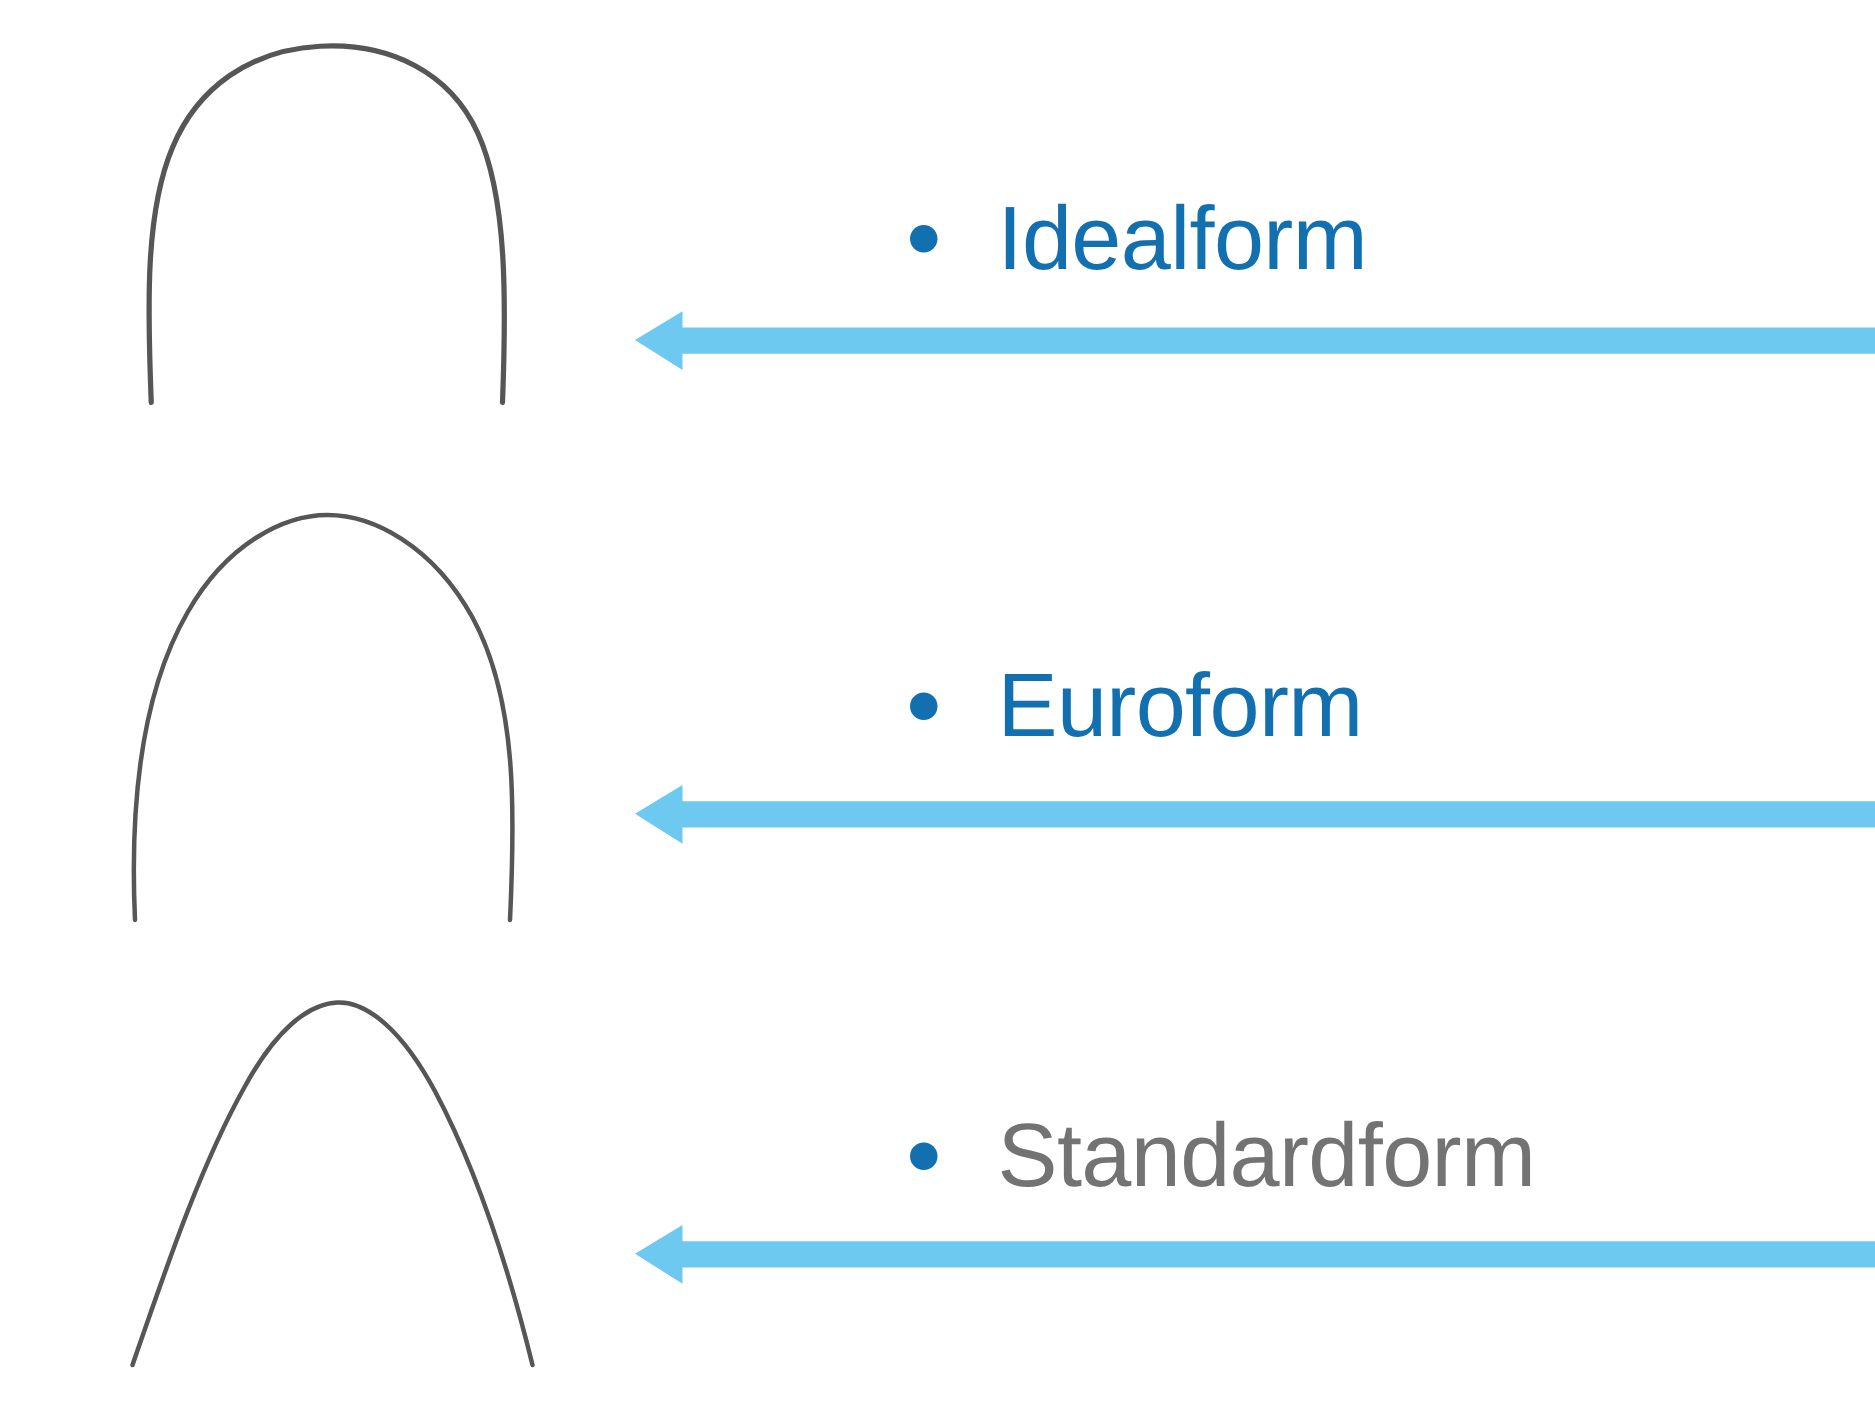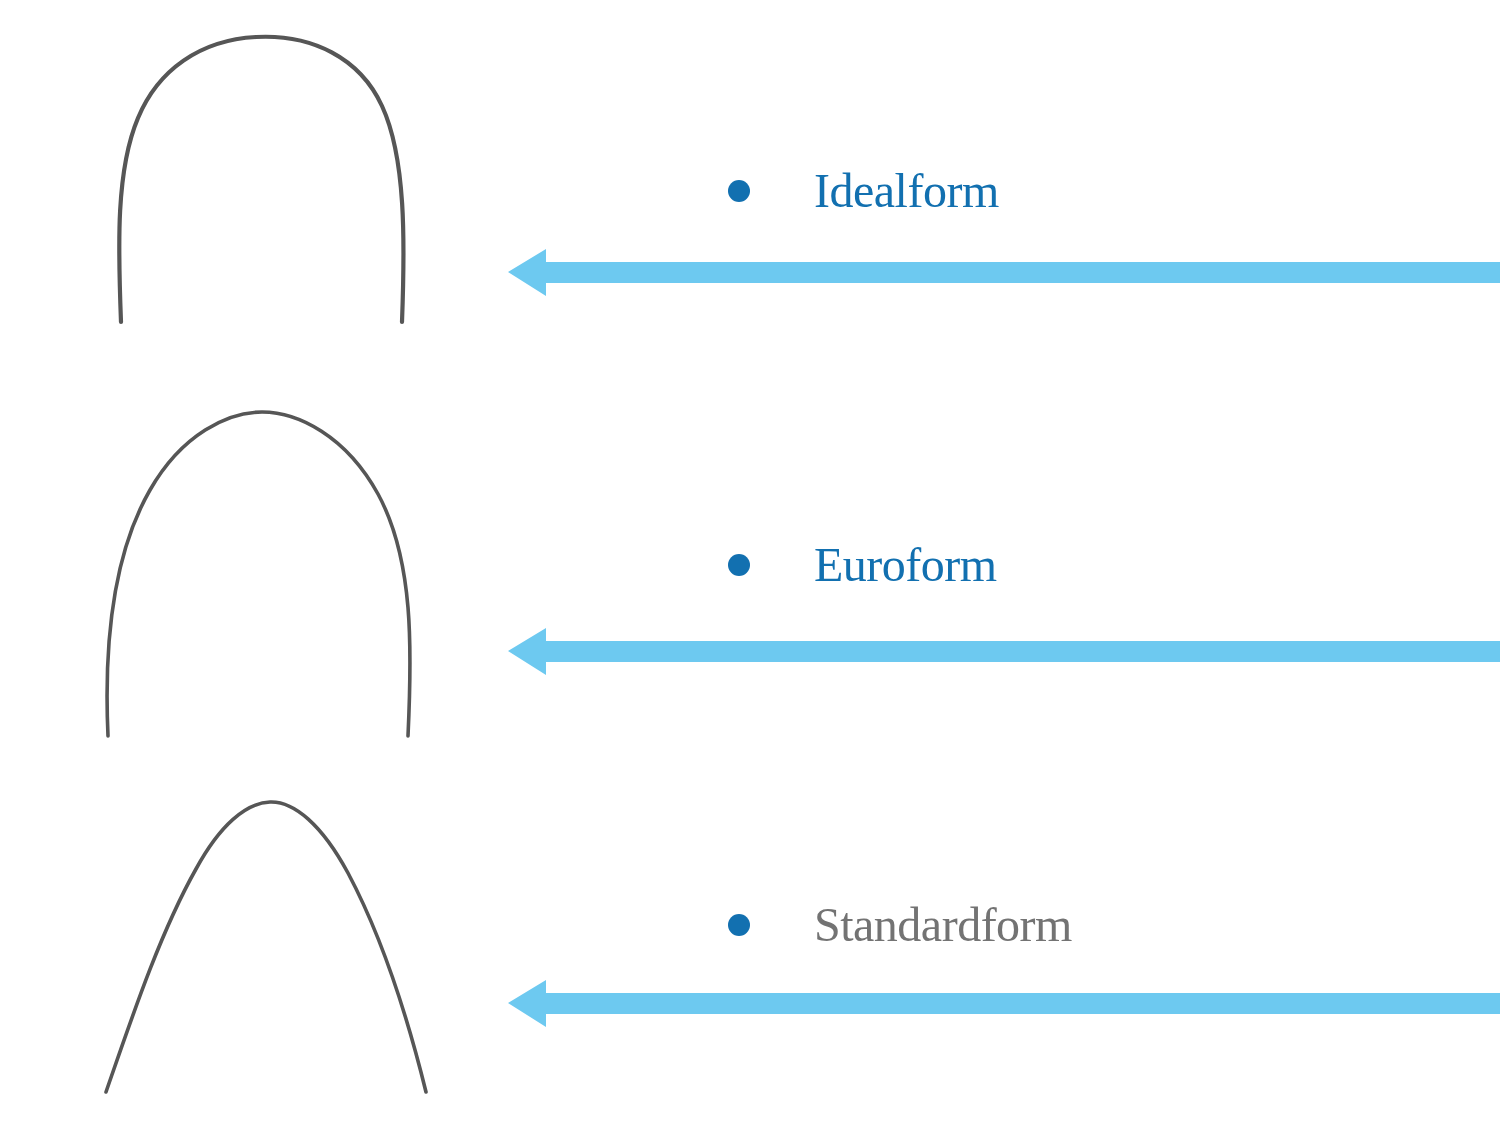--- a/index.html
+++ b/index.html
@@ -65,28 +65,27 @@
     height: 90px;
   }
   .bullet-dot {
     width: 22px;
     height: 22px;
     border-radius: 50%;
     background: #1270B0;
     flex: 0 0 auto;
   }
   .bullet-label {
-    margin-left: 64px;
+    margin-left: 48px;
     color: #1270B0;
-    font-size: 48px;
+    font-size: 72px;
     font-weight: 400;
     line-height: 1;
     white-space: nowrap;
     letter-spacing: -0.5px;
-    font-family: Liberation Serif, serif;
   }
   #label-row-idealform    { top: 146px; }
   #label-row-euroform     { top: 520px; }
   #label-row-standardform { top: 880px; }
 </style>
 </head>
 <body>
 
 <div id="slide" style="background: rgb(255, 255, 255);">
 

